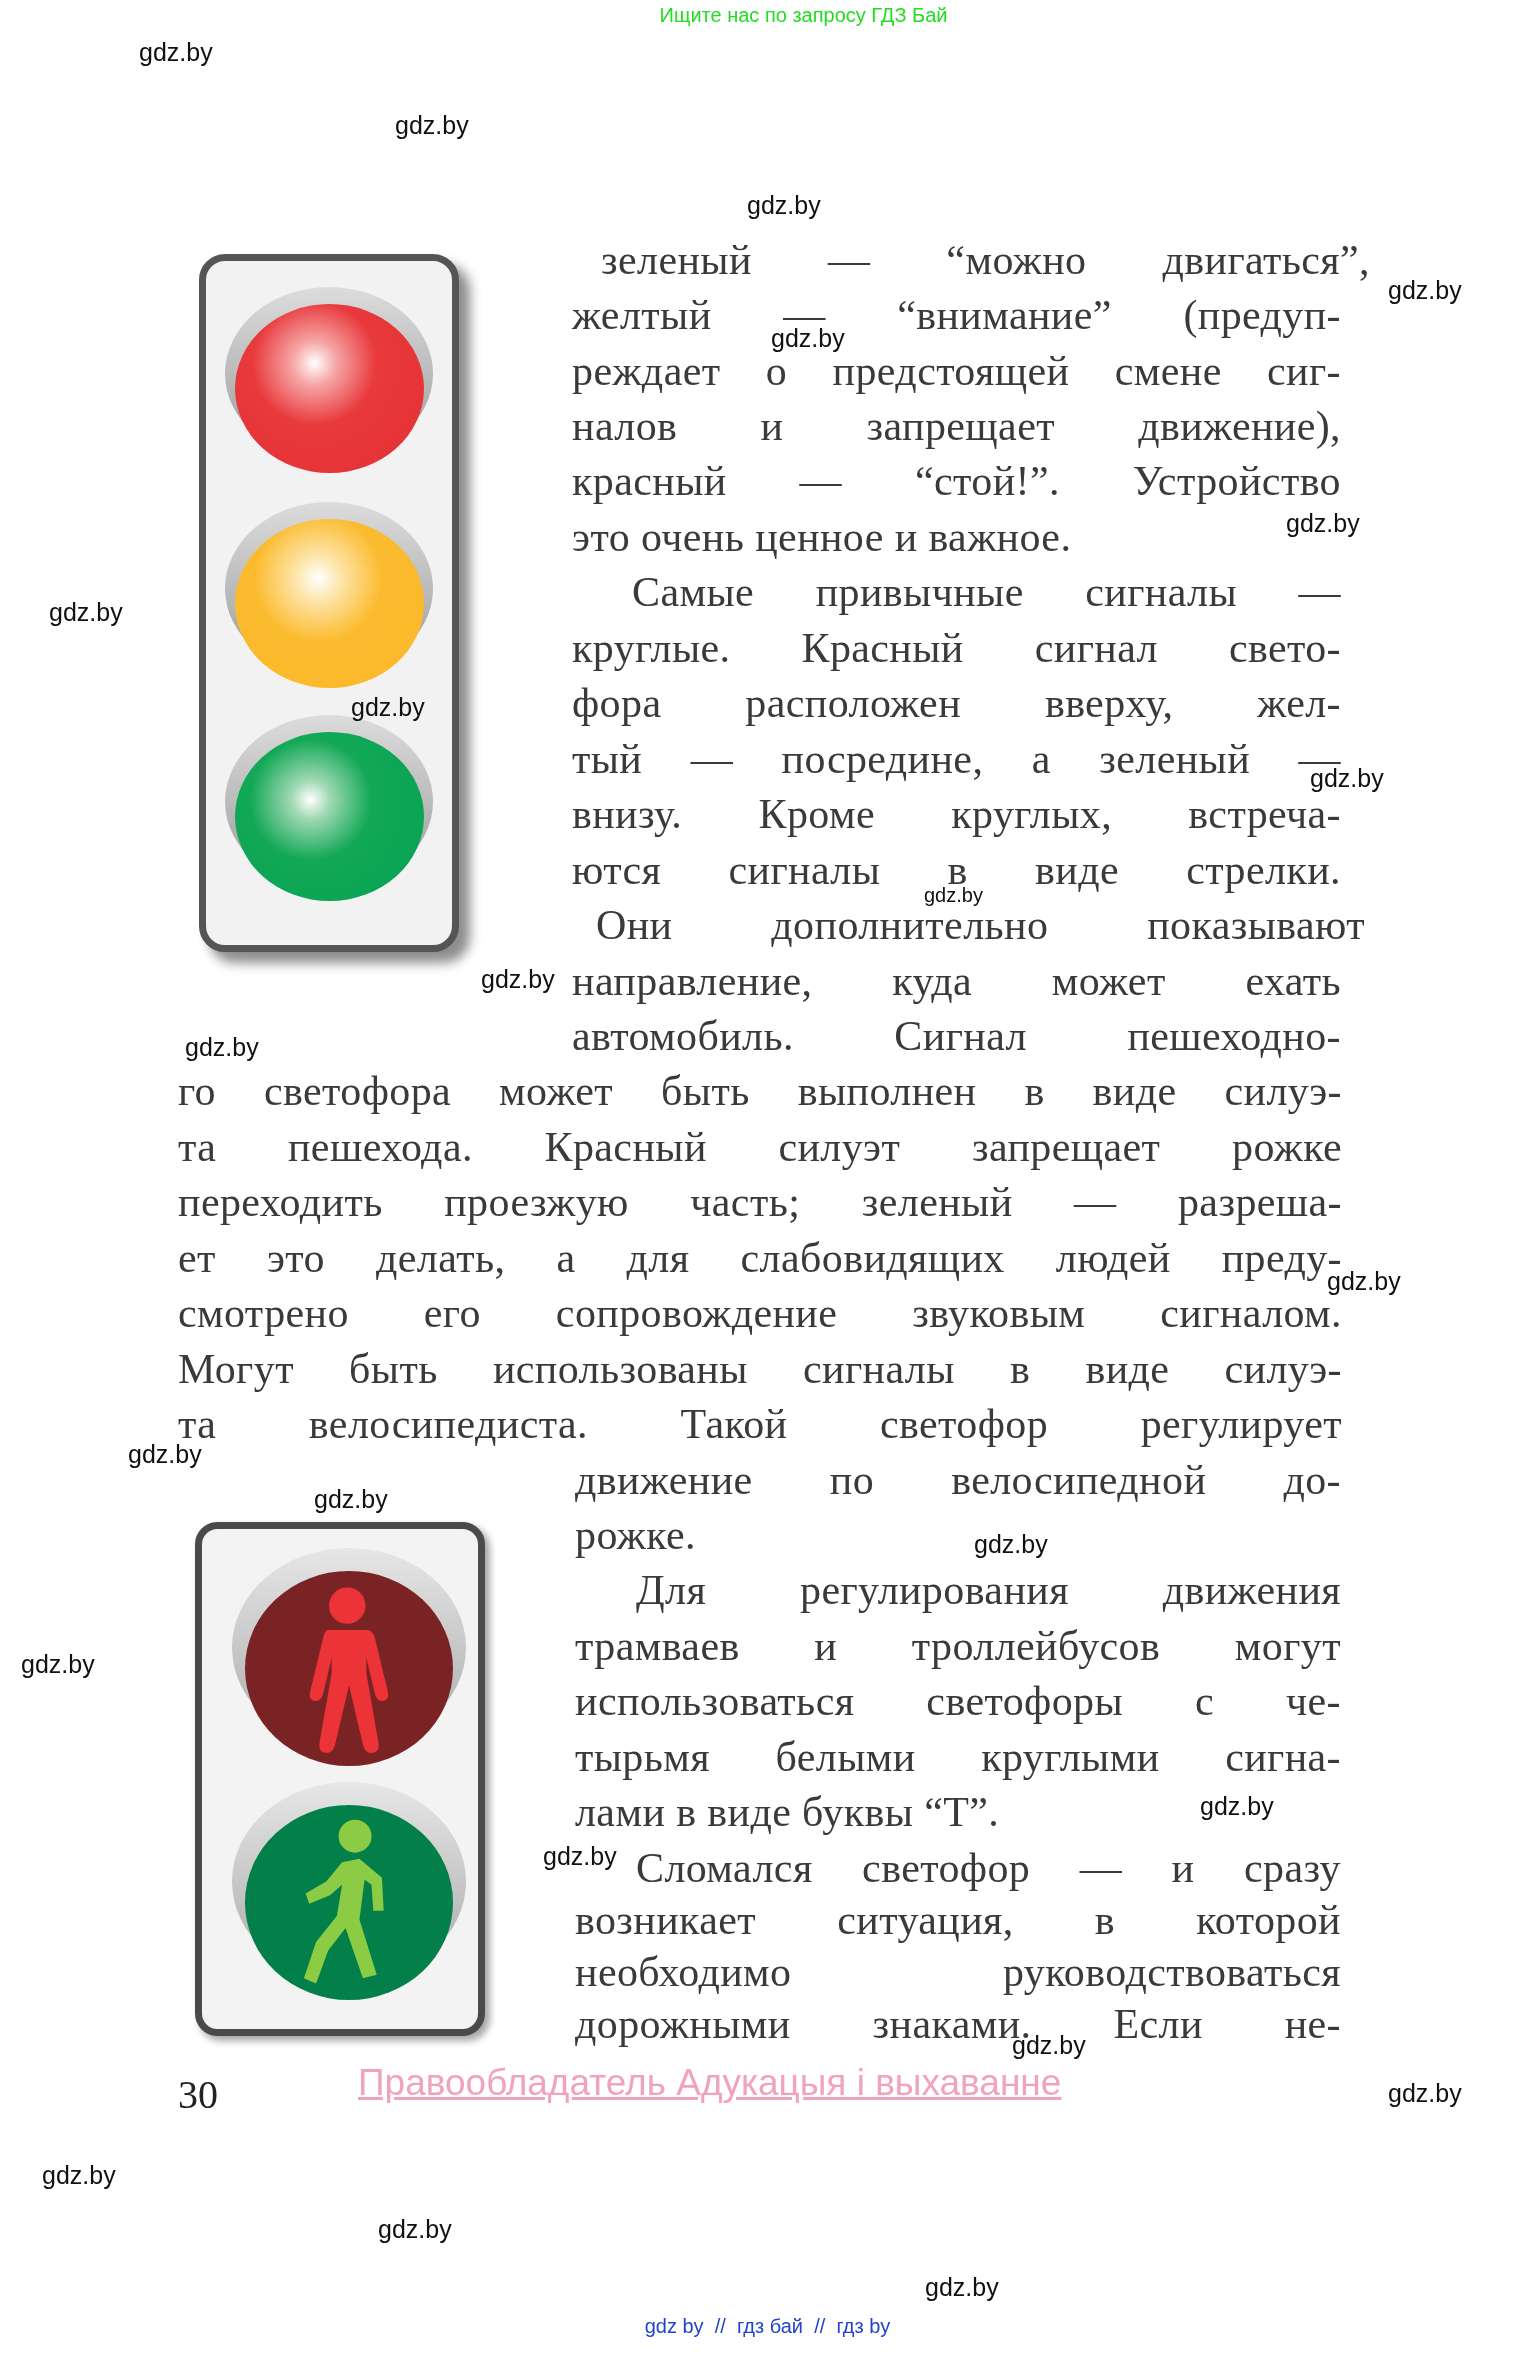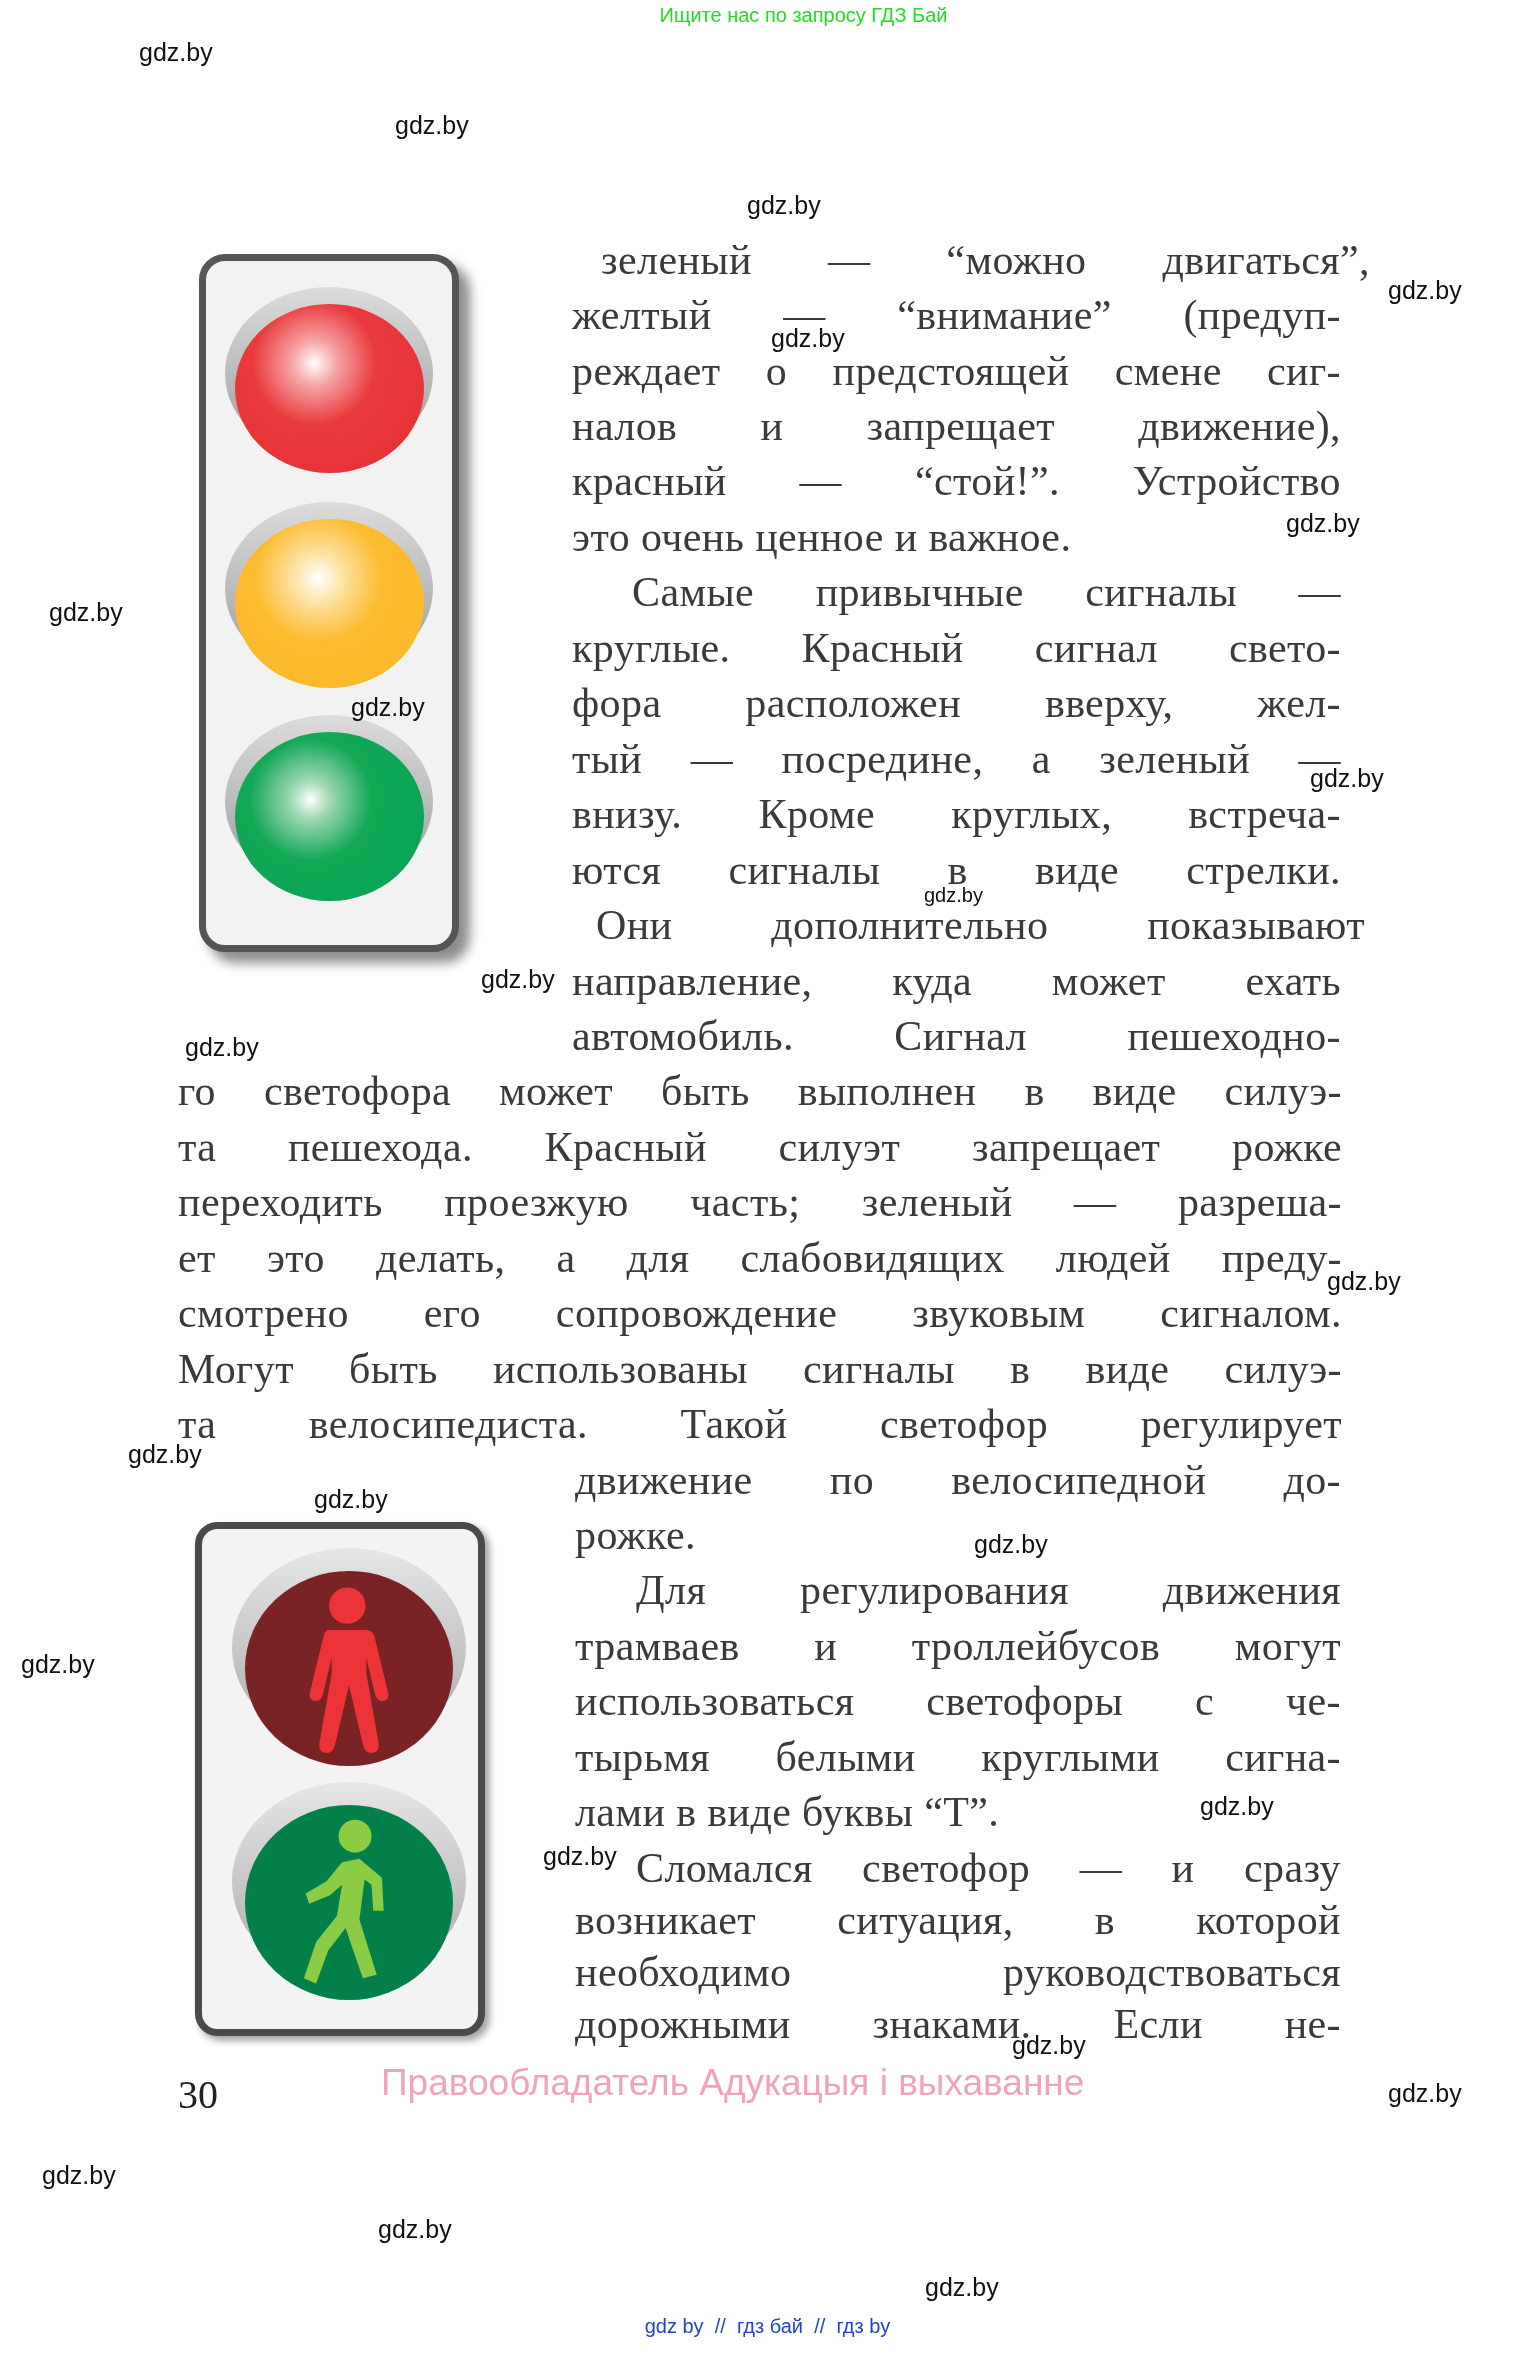--- a/index.html
+++ b/index.html
@@ -21,22 +21,23 @@
     position: absolute; white-space: nowrap;
     font-family: "Liberation Serif", serif; font-size: 42px; color: #3a3a3a;
     text-align: justify; text-align-last: justify; letter-spacing: 0.4px;
     line-height: 49px; height: 49px;
   }
   .line.last { text-align-last: left; }
   .page-num {
     left: 178px; top: 2071px; font-family: "Liberation Serif", serif; font-size: 40px; color: #222;
   }
   .rights {
-    left: 381px; top: 2062px; font-family: "Liberation Sans", sans-serif; font-size: 37px; color: #f1a3bd;
+    left: 358px; top: 2062px; font-family: "Liberation Sans", sans-serif; font-size: 37px; color: #f1a3bd;
     white-space: nowrap;
+    text-decoration: underline;
   }
   .footer-links {
     top: 2315px; left: 0; width: 1535px; text-align: center;
     font-family: "Liberation Sans", sans-serif; font-size: 20px; color: #2244cc; white-space: pre;
   }
   
   .tl1 {
     left: 199px; top: 254px; width: 260px; height: 698px;
     border: 7.8px solid #555; border-radius: 26px; background: #f2f2f2;
     box-shadow: 10.4px 10.4px 12px rgba(0,0,0,0.45);

